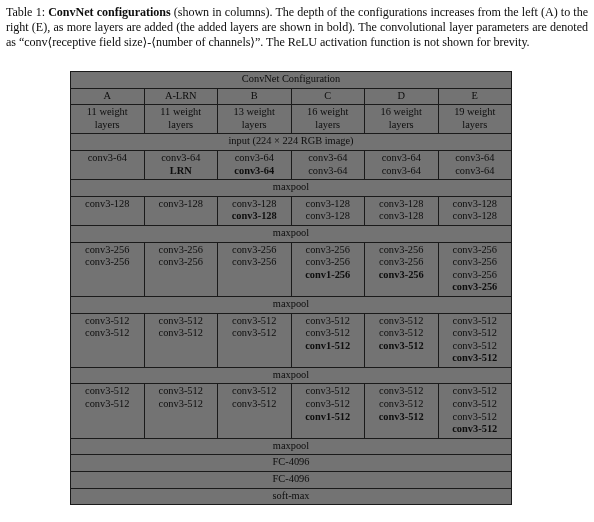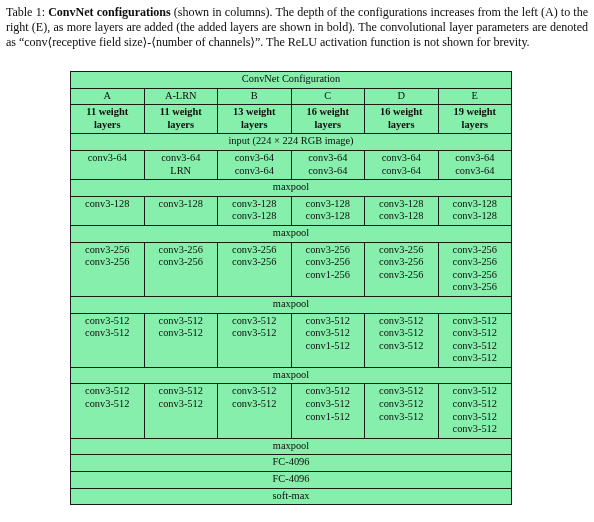--- a/index.html
+++ b/index.html
@@ -48,45 +48,44 @@
     table-layout: fixed;
     width: 441px;
     font-size: 10.4px;
     line-height: 12.6px;
   }
   table.convnet td {
     border: 1px solid #1a1a1a;
     text-align: center;
     vertical-align: top;
     padding: 1px 0 2px 0;
-    background: #86efac;
+    background: #737373;
     white-space: nowrap;
   }
   td.title-cell {
     padding: 1px 0 2px 0;
     border-bottom: 1px solid #1a1a1a;
   }
   td.colhead {
     padding: 1px 0 2px 0;
   }
   td.weights {
     padding: 1px 0 2px 0;
-    font-weight: bold;
   }
   td.span-row {
     padding: 1px 0 2px 0;
     margin-left: 43px;
   }
   .stack {
     display: block;
   }
   .stack span {
     display: block;
   }
-  .bold { font-weight: normal; }
+  .bold { font-weight: bold; }
   
   .table-wrap table.convnet {
     border: 1px solid #1a1a1a;
   }
 </style>
 </head>
 <body>
 
 <div class="page">
 

